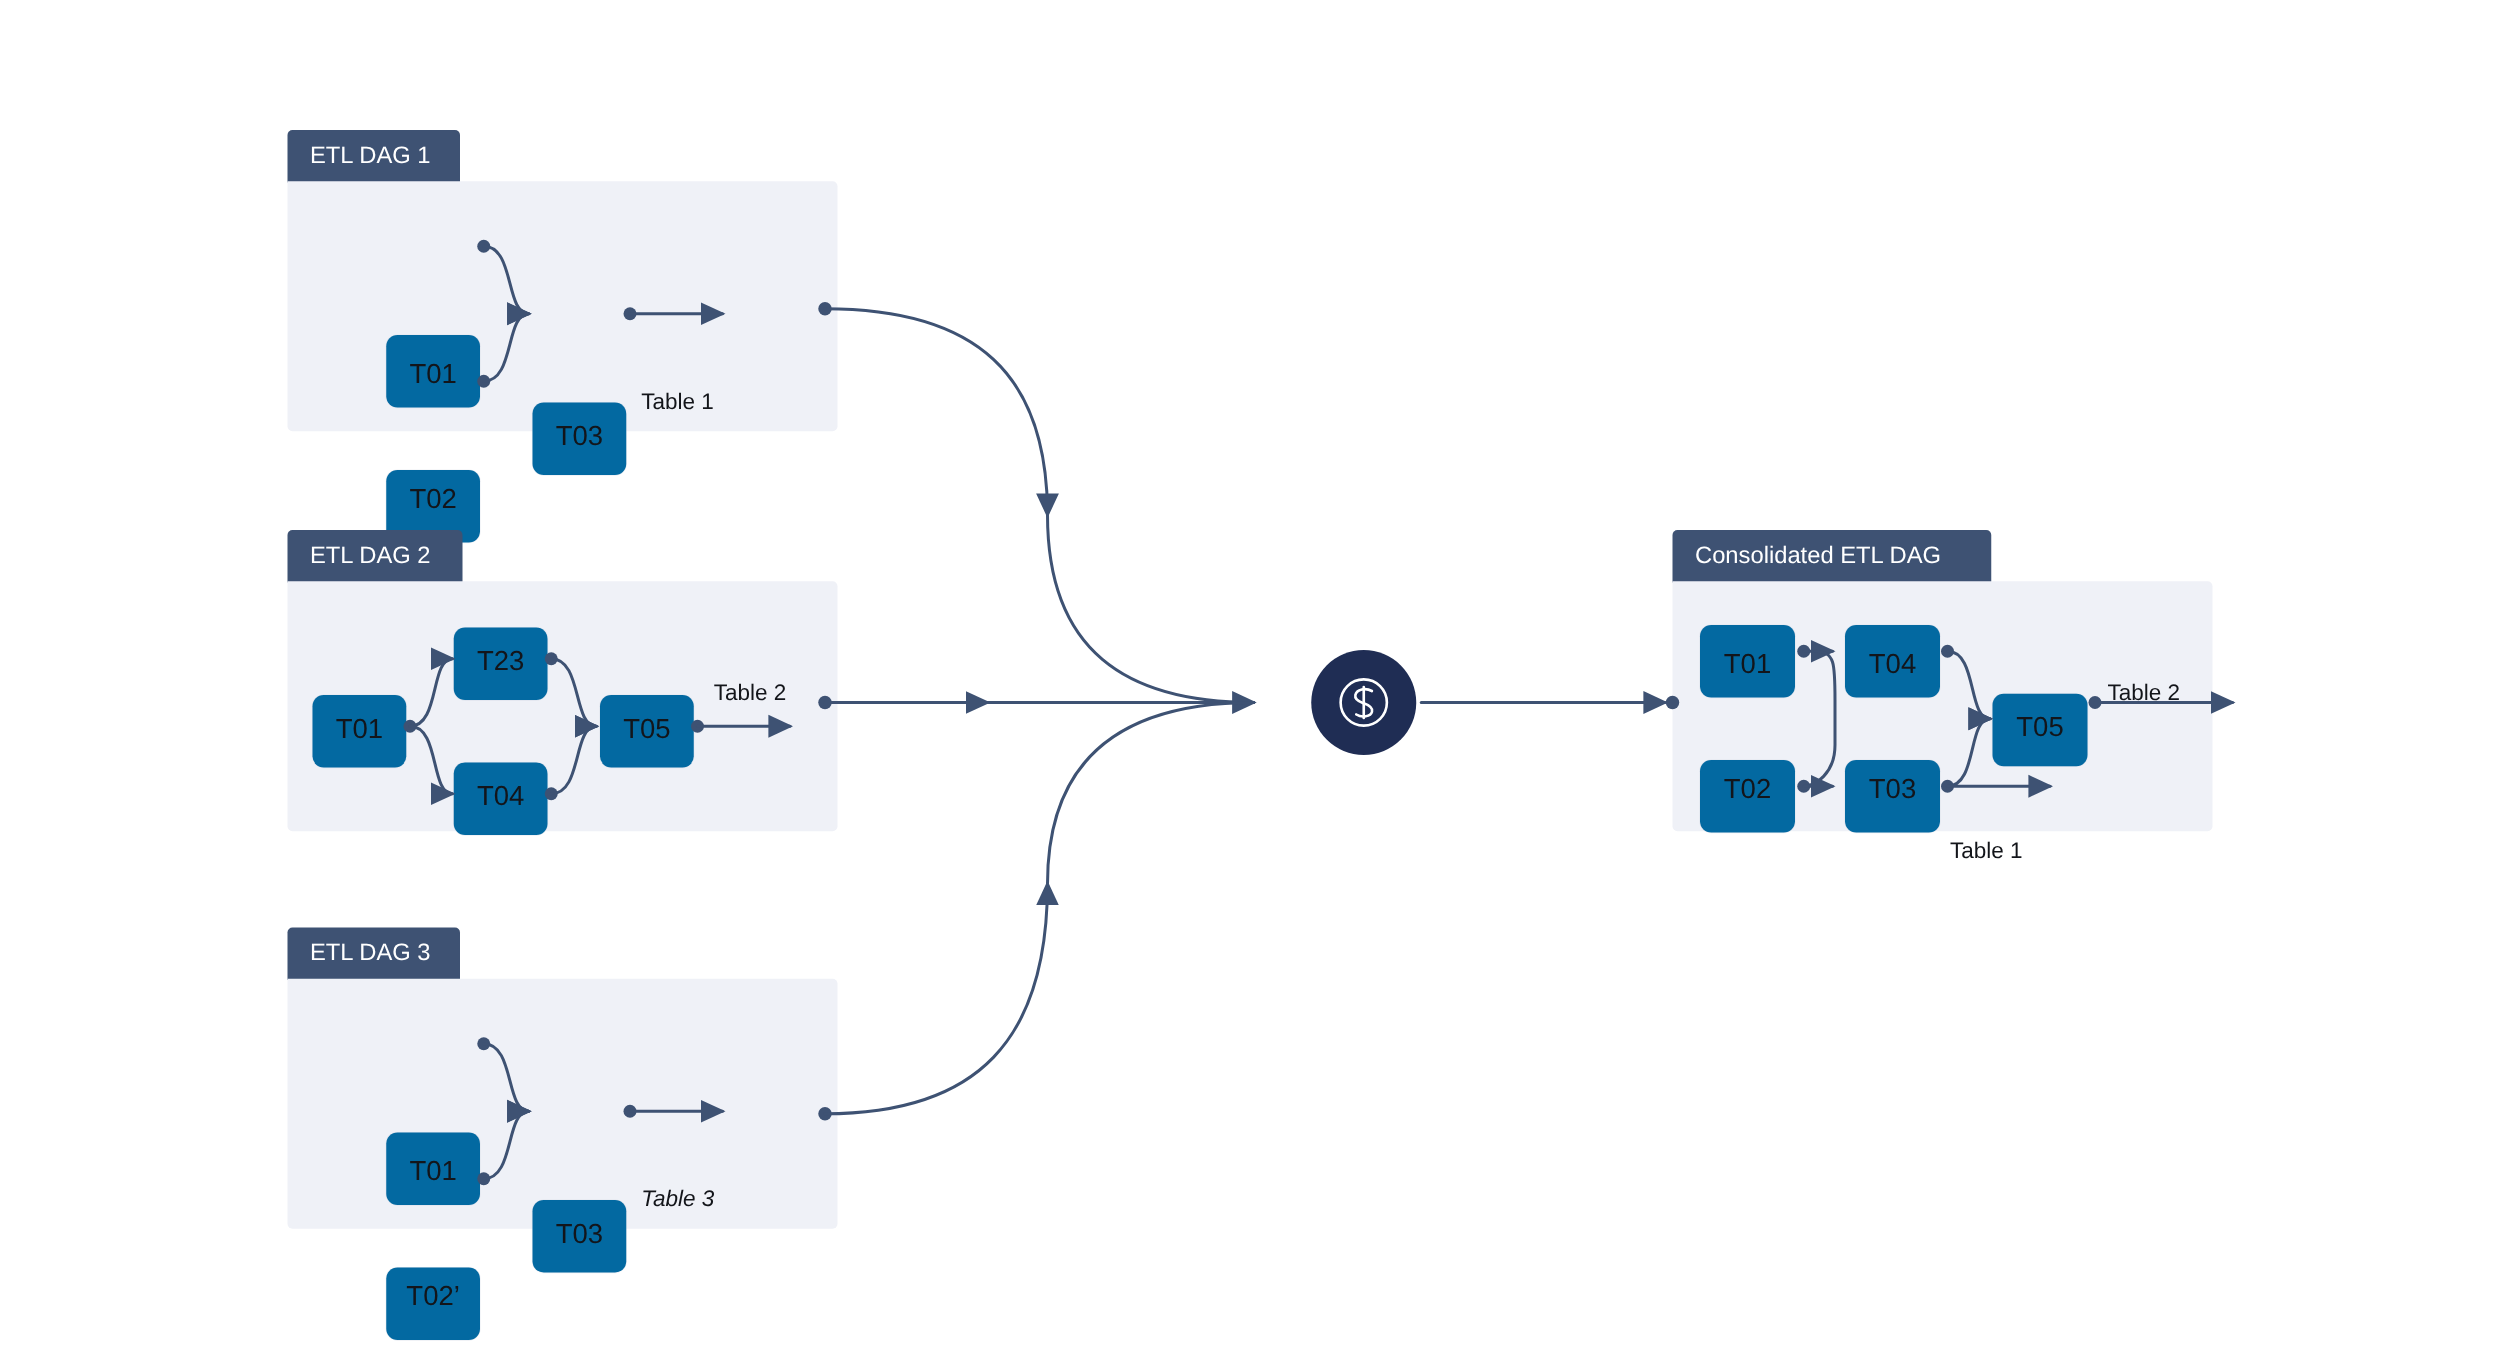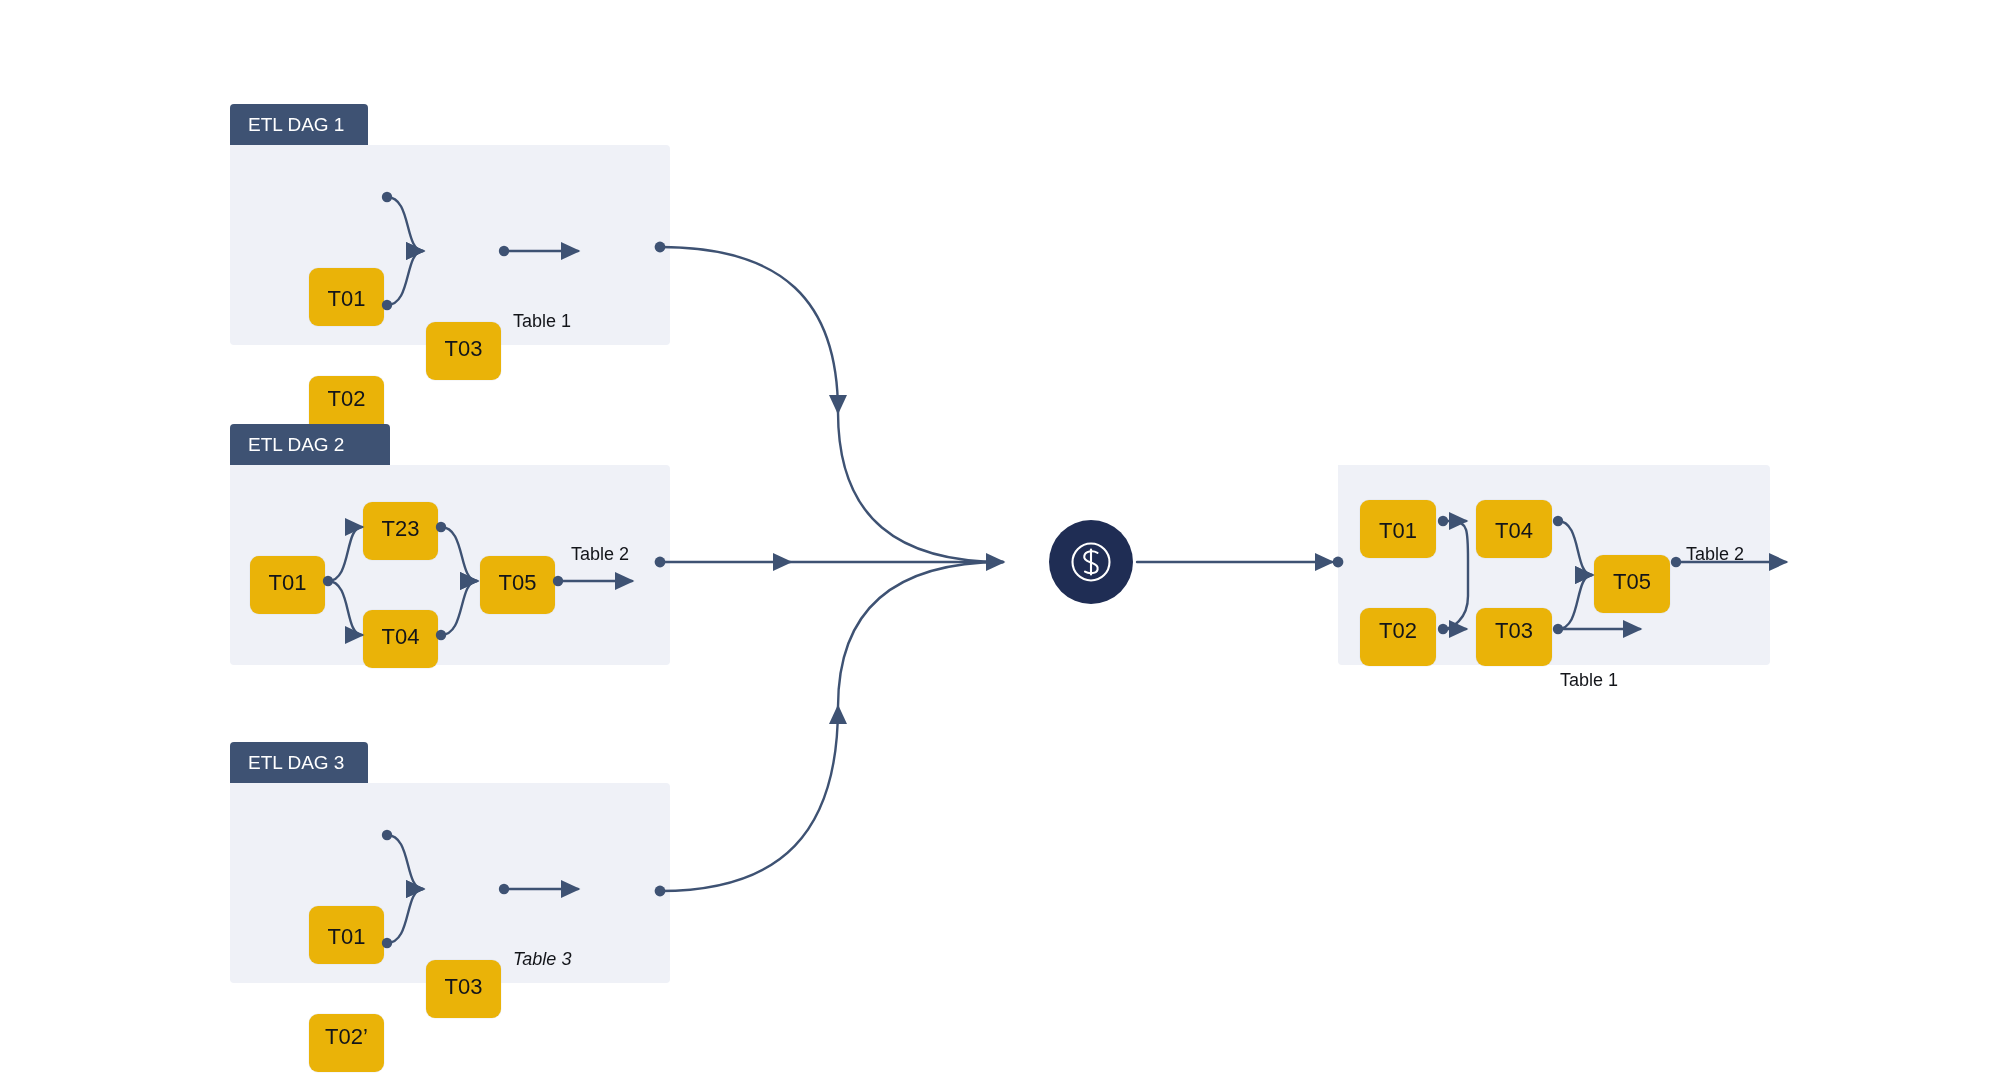--- a/index.html
+++ b/index.html
@@ -36,21 +36,21 @@
     box-sizing: border-box;
   }
   .dag-body {
     position: absolute;
     background: #eff1f7;
     border-radius: 0 4px 4px 4px;
   }
   
   .task-box {
     position: absolute;
-    background: #eab308;
+    background: #0369a1;
     border-radius: 9px;
     box-sizing: border-box;
     box-shadow: 0 0 0 0.5px rgba(200,206,220,0.35);
   }
   .task-label {
     position: absolute;
     width: 100%;
     text-align: center;
     font-size: 22px;
     color: #13151a;
@@ -101,21 +101,21 @@
       <div class="task-label" style="top:10px;">T02</div>
     </div>
     <div class="task-box" style="left:196px; top:218px; width:75px; height:58px;">
       <div class="task-label" style="top:14px;">T03</div>
     </div>
 
     <div class="edge-label" style="left:283px; top:207px;">Table 1</div>
   </div>
 
   <div class="dag-group" style="left:230px; top:424px; width:440px; height:246px;">
-    <div class="dag-header" style="width:160px;">ETL DAG 2</div>
+    <div class="dag-header" style="width:140px;">ETL DAG 2</div>
     <div class="dag-body" style="left:0; top:41px; width:440px; height:200px;"></div>
 
     <div class="task-box" style="left:20px; top:132px; width:75px; height:58px;">
       <div class="task-label" style="top:14px;">T01</div>
     </div>
     <div class="task-box" style="left:133px; top:78px; width:75px; height:58px;">
       <div class="task-label" style="top:14px;">T23</div>
     </div>
     <div class="task-box" style="left:133px; top:186px; width:75px; height:58px;">
       <div class="task-label" style="top:14px;">T04</div>
@@ -138,20 +138,21 @@
       <div class="task-label" style="top:10px;">T02’</div>
     </div>
     <div class="task-box" style="left:196px; top:218px; width:75px; height:58px;">
       <div class="task-label" style="top:14px;">T03</div>
     </div>
 
     <div class="edge-label" style="left:283px; top:207px;font-style:italic;">Table 3</div>
   </div>
 
   <div class="dag-group" style="left:1338px; top:424px; width:432px; height:246px;">
+    <div class="dag-header" style="width:255px;">Consolidated ETL DAG</div>
     <div class="dag-body" style="left:0; top:41px; width:432px; height:200px;"></div>
 
     <div class="task-box" style="left:22px; top:76px; width:76px; height:58px;">
       <div class="task-label" style="top:18px;">T01</div>
     </div>
     <div class="task-box" style="left:22px; top:184px; width:76px; height:58px;">
       <div class="task-label" style="top:10px;">T02</div>
     </div>
     <div class="task-box" style="left:138px; top:76px; width:76px; height:58px;">
       <div class="task-label" style="top:18px;">T04</div>

